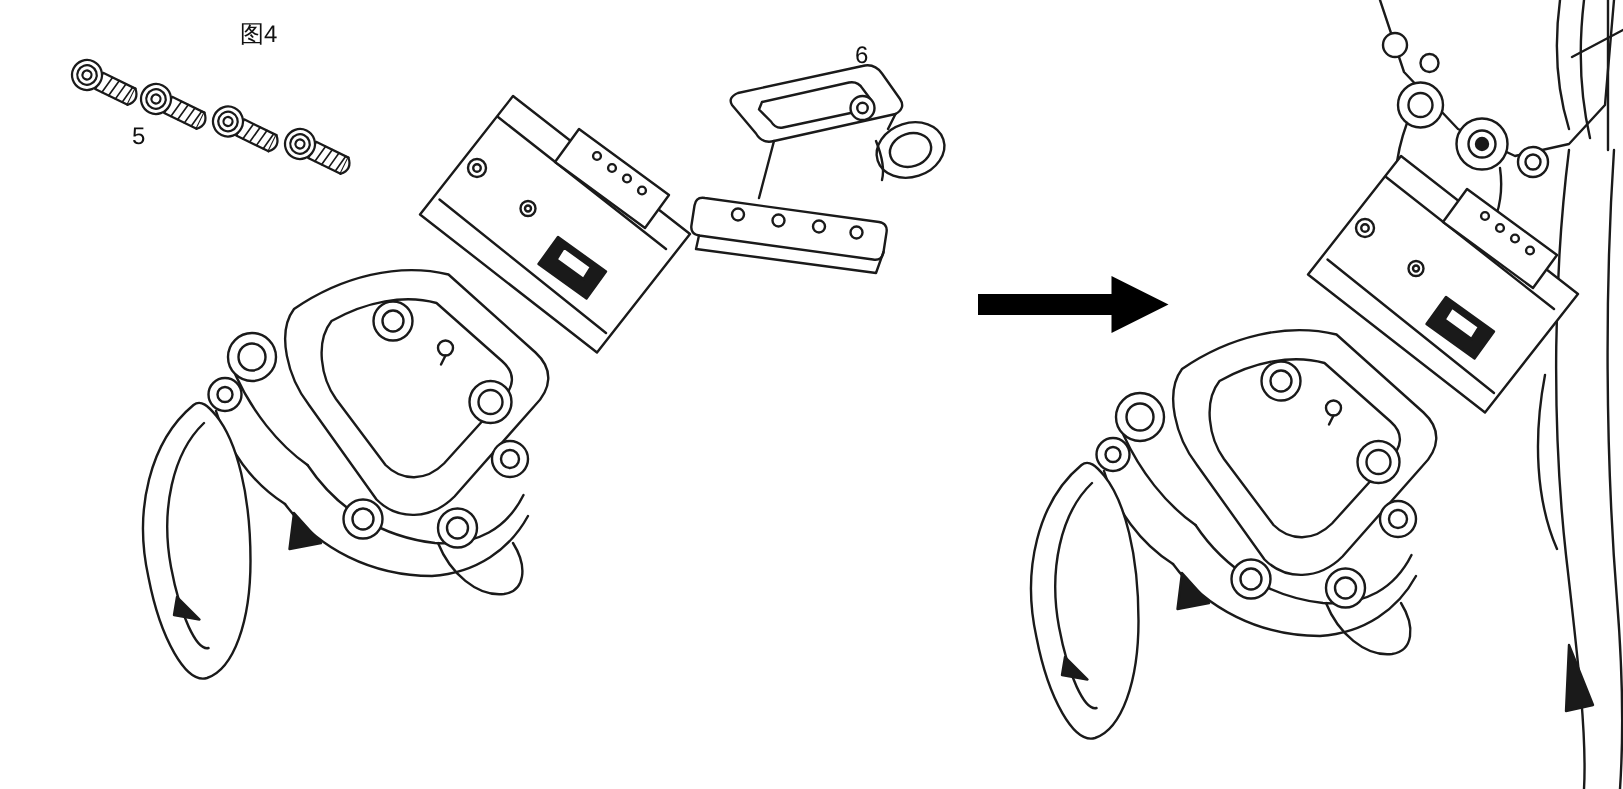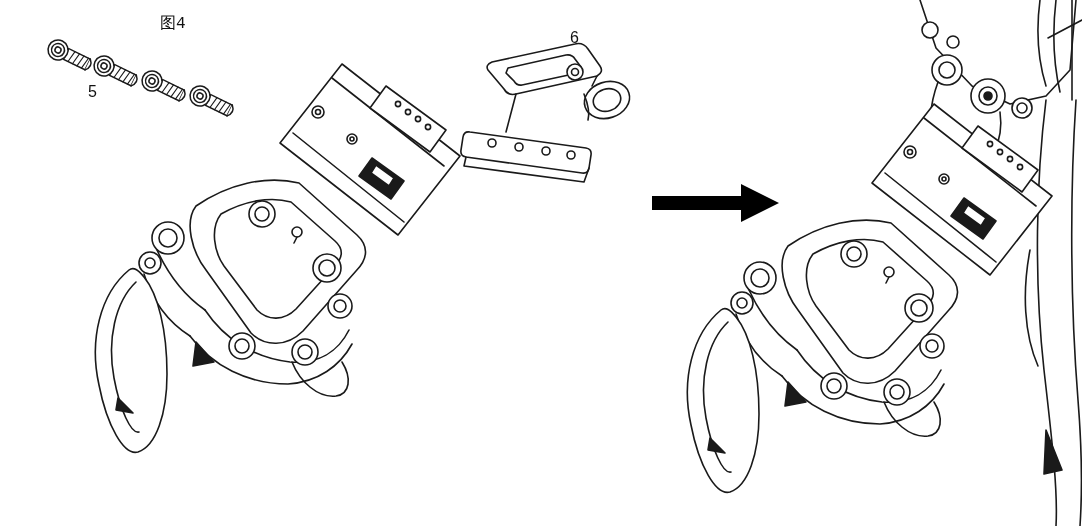--- a/index.html
+++ b/index.html
@@ -20,21 +20,21 @@
     left: 0;
     top: 0;
   }
   .fig-label {
     position: absolute;
     color: #111111;
     font-size: 16px;
     line-height: 1;
     user-select: none;
   }
-  #lbl-title { left: 160px; top: 16px; font-family: Liberation Mono, monospace; }
+  #lbl-title { left: 160px; top: 16px; }
   #lbl-5     { left: 88px;  top: 84px; }
   #lbl-6     { left: 570px; top: 30px; }
 </style>
 </head>
 <body>
 
 <div class="canvas">
 
   <svg width="1082" height="526" viewBox="0 0 1082 526" xmlns="http://www.w3.org/2000/svg">
 

